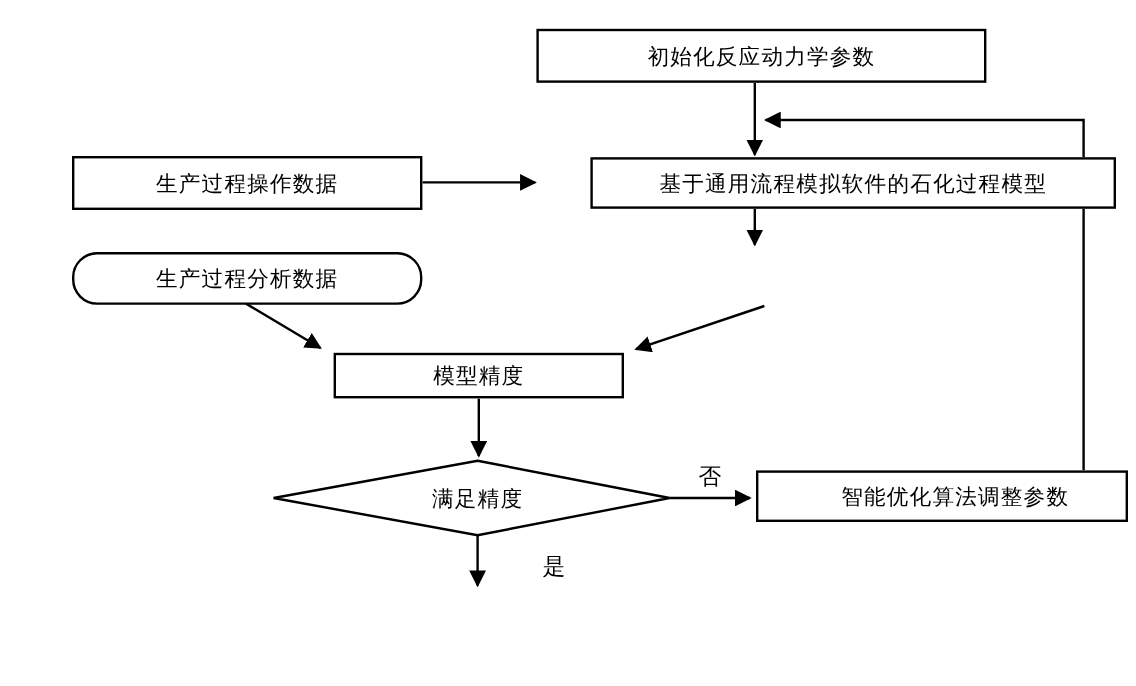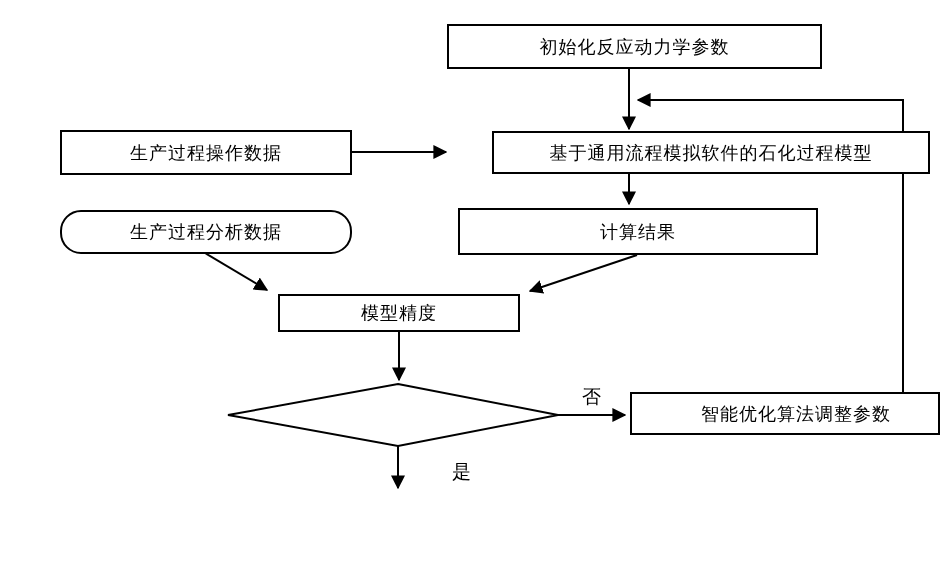--- a/index.html
+++ b/index.html
@@ -97,28 +97,26 @@
   </div>
 
   <div class="box" id="box-model">
     <span>基于通用流程模拟软件的石化过程模型</span>
   </div>
 
   <div class="box" id="box-analysis">
     <span>生产过程分析数据</span>
   </div>
 
-  <div class="box" id="box-calc">
-    <span>计算结果</span>
-  </div>
 
   <div class="box" id="box-accuracy">
     <span>模型精度</span>
   </div>
 
+  <div class="node-label" id="diamond-label">满足精度</div>
 
   <div class="box" id="box-optimizer">
     <span>智能优化算法调整参数</span>
   </div>
 
 
   <div class="edge-label" id="label-no">否</div>
 
   <div class="edge-label" id="label-yes">是</div>
 

